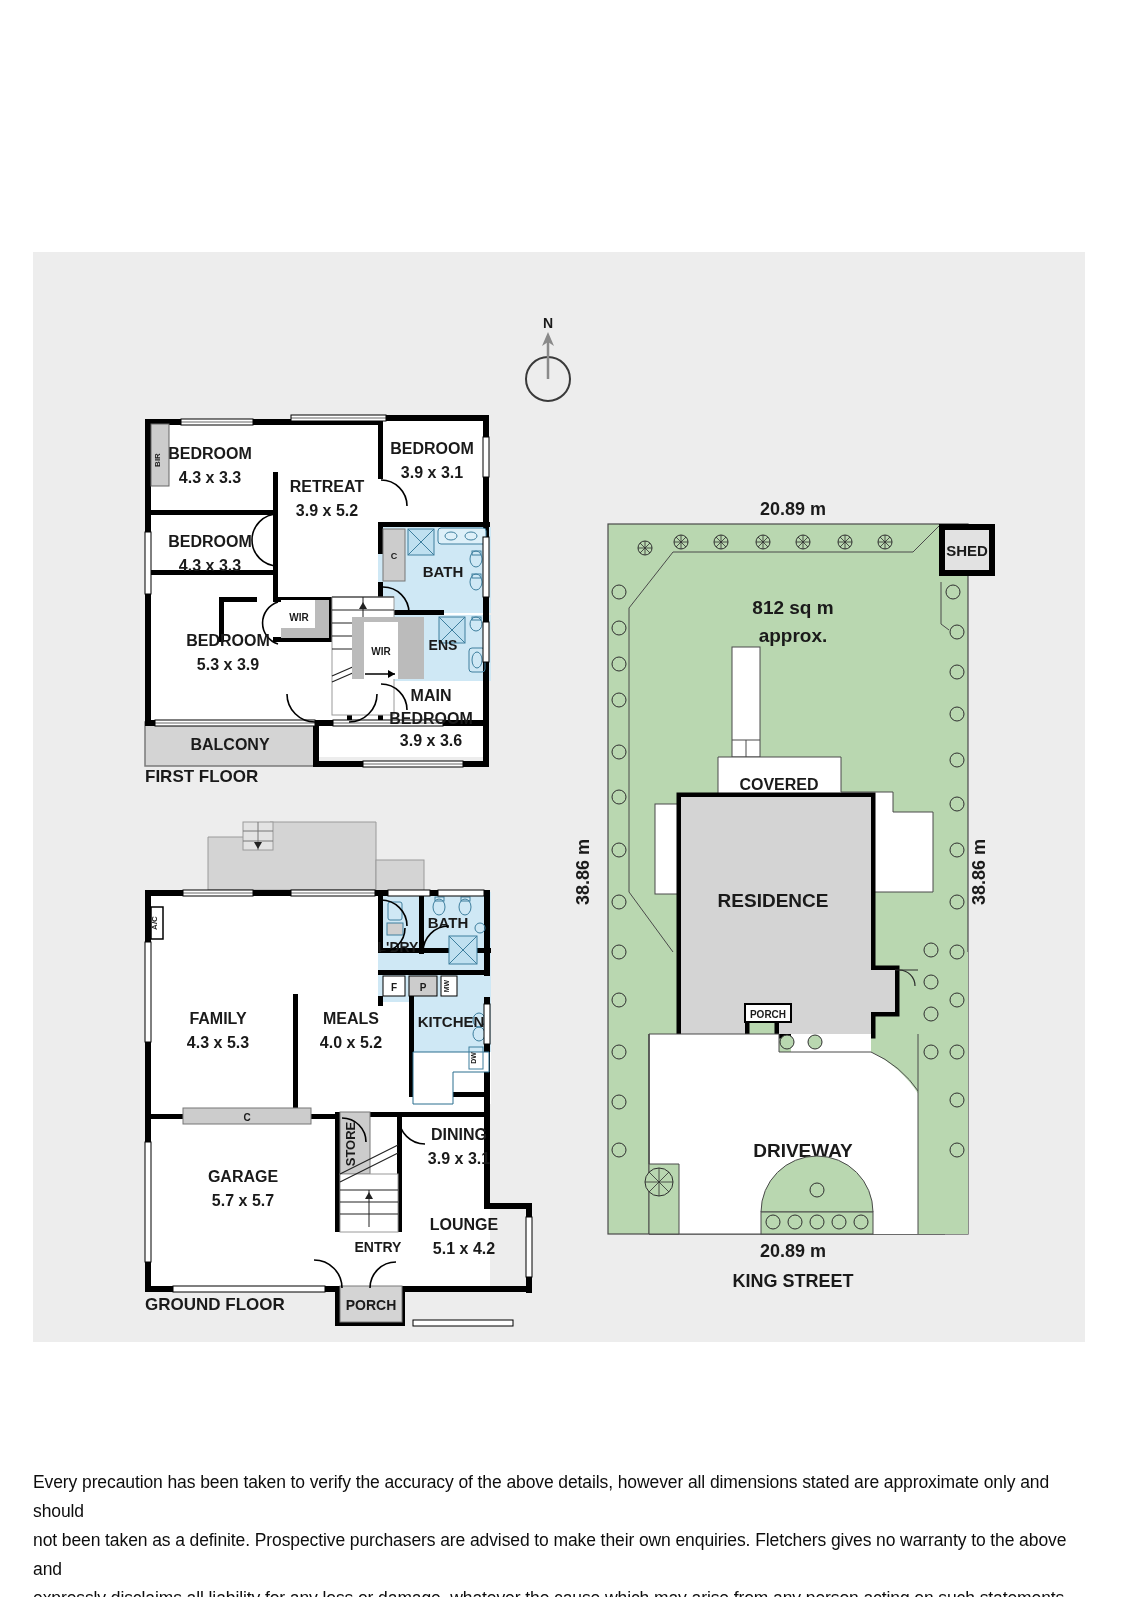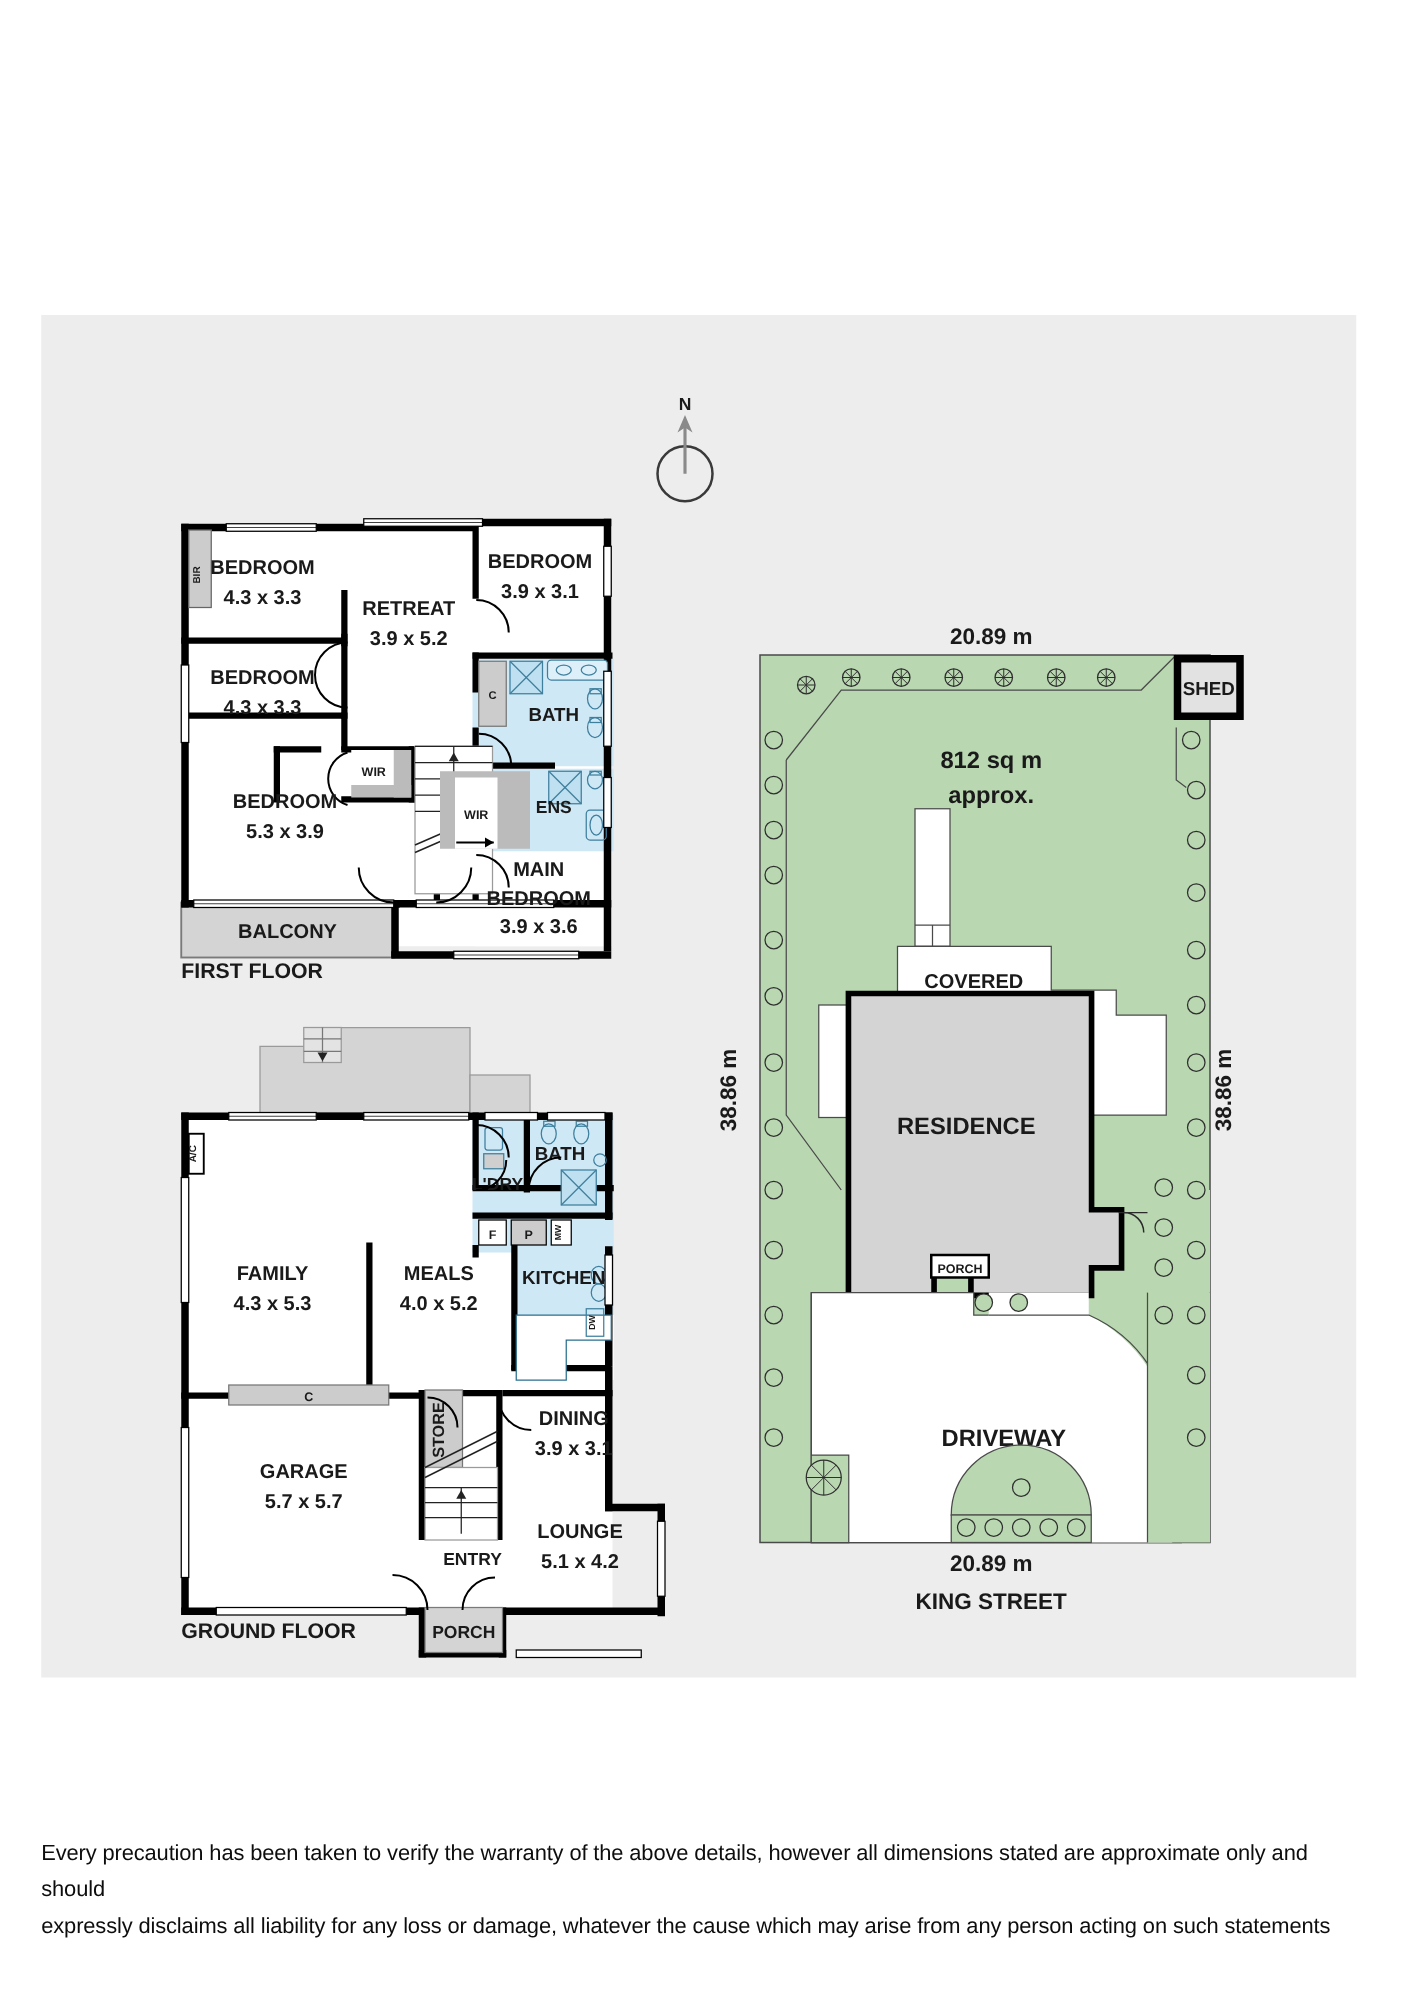--- a/index.html
+++ b/index.html
@@ -481,17 +481,18 @@
         <text x="760" y="1005" font-size="18" text-anchor="middle">20.89 m</text>
         <text x="760" y="1035" font-size="18" text-anchor="middle">KING STREET</text>
         <text x="556" y="620" font-size="18" text-anchor="middle" transform="rotate(-90 556 620)">38.86 m</text>
         <text x="952" y="620" font-size="18" text-anchor="middle" transform="rotate(-90 952 620)">38.86 m</text>
       </g>
 
     </svg>
   </div>
 
   <div id="disclaimer">
-    <div>Every precaution has been taken to verify the warranty of the above details, however all dimensions stated are approximate only and should</div>
+    <div>Every precaution has been taken to verify the accuracy of the above details, however all dimensions stated are approximate only and should</div>
+    <div>not been taken as a definite. Prospective purchasers are advised to make their own enquiries. Fletchers gives no warranty to the above and</div>
     <div>expressly disclaims all liability for any loss or damage, whatever the cause which may arise from any person acting on such statements</div>
   </div>
 
 </div>
 
 </body></html>

